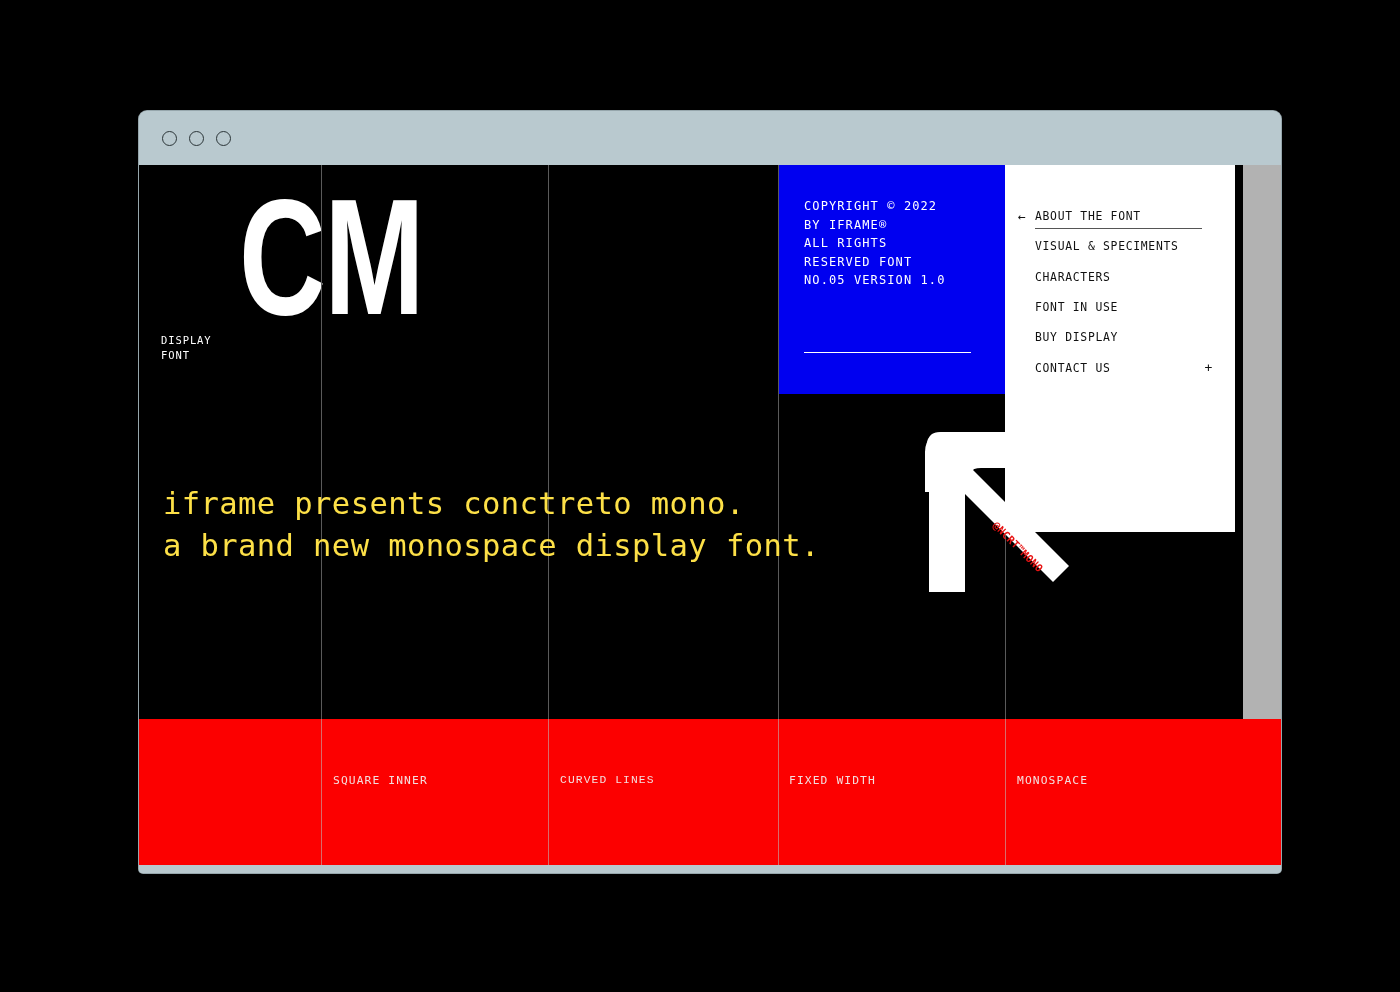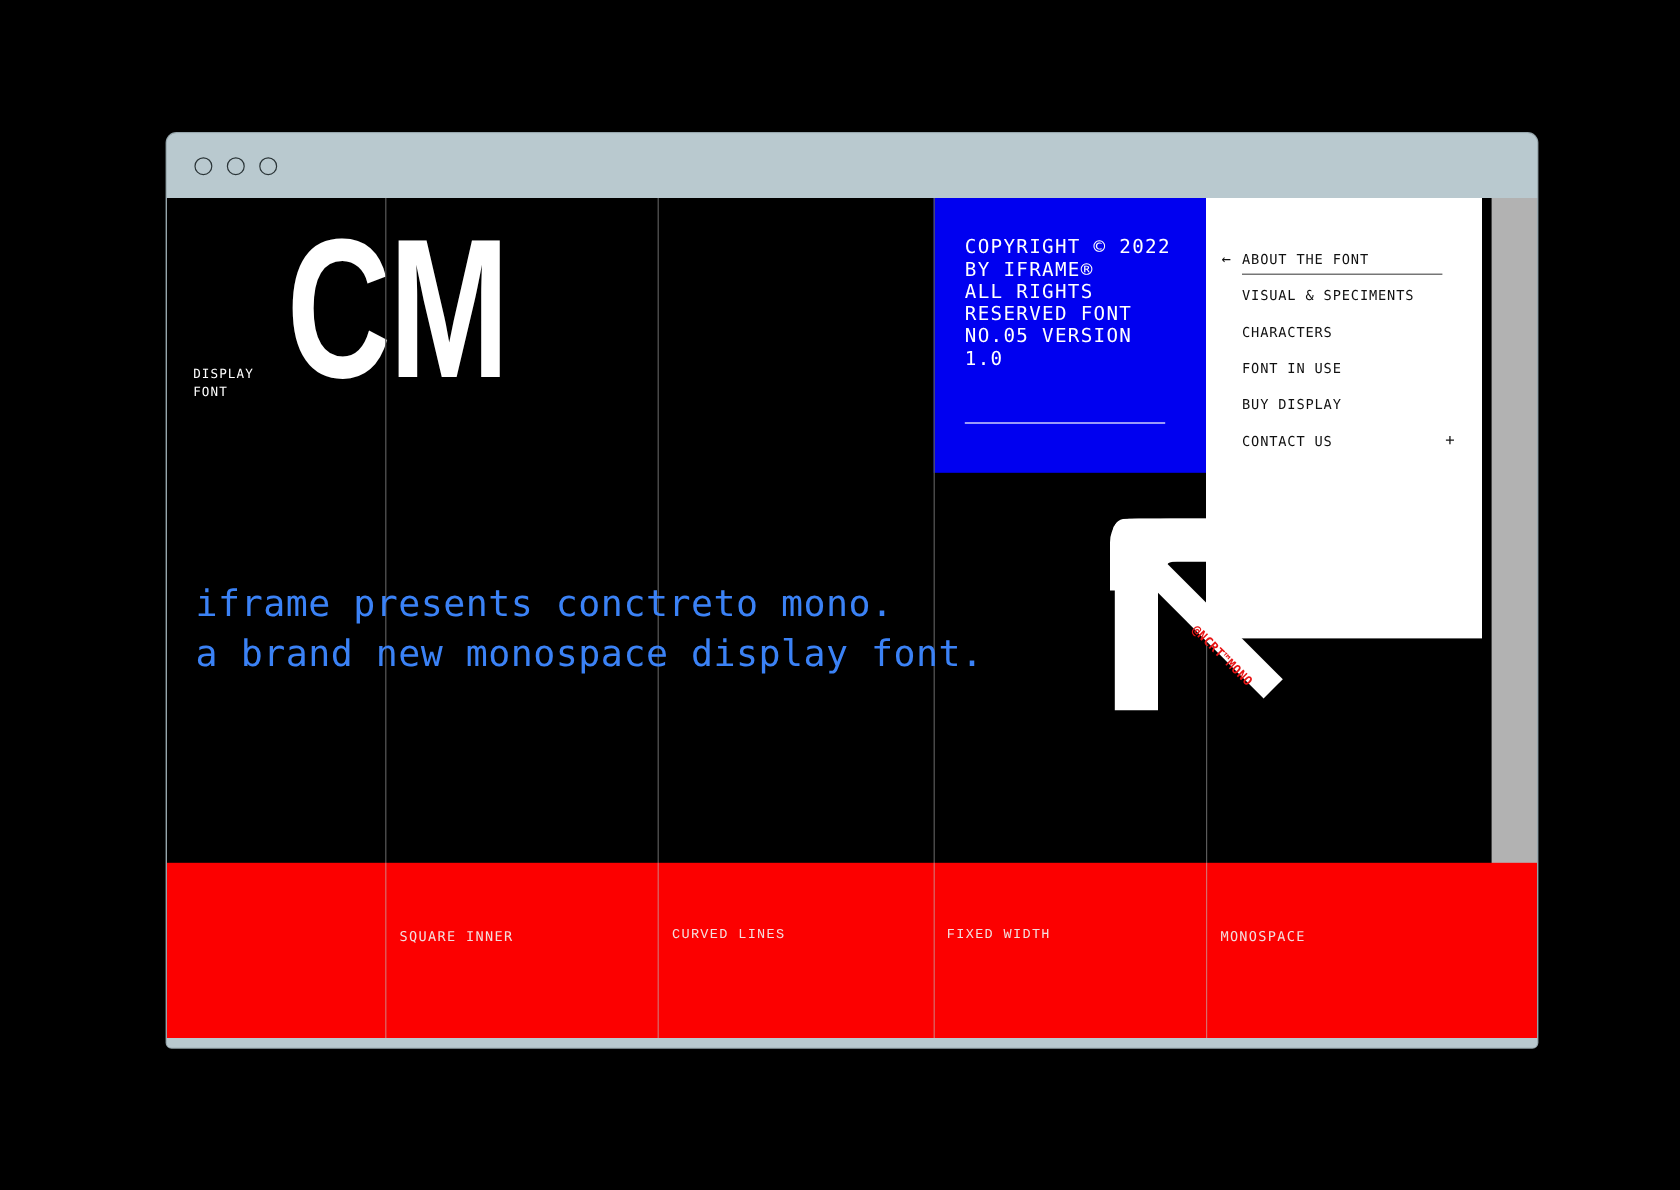--- a/index.html
+++ b/index.html
@@ -48,21 +48,21 @@
 
   
   .col-rule {
     position:absolute; top:0; bottom:0;
     width:1px; background:#5a5a5a;
     z-index:6; pointer-events:none;
   }
 
   
   #display-label {
-    position:absolute; left:22px; top:140px;
+    position:absolute; left:22px; top:168px;
     color:#ffffff;
     font-size:10.5px; line-height:15px;
     letter-spacing:0.9px;
     z-index:4;
   }
   #cm-wordmark {
     position:absolute; left:100px; top:22px;
     color:#ffffff;
     font-family:"Liberation Sans", sans-serif;
     font-weight:700;
@@ -71,40 +71,40 @@
     letter-spacing:-2px;
     transform:scaleX(0.86) scaleY(1.18);
     transform-origin:left top;
     z-index:4;
     white-space:nowrap;
   }
 
   
   #headline {
     position:absolute; left:24px; top:318px;
-    color:#3b82f6;
+    color:#fde047;
     font-size:30.5px;
     line-height:42px;
     letter-spacing:0.4px;
     white-space:nowrap;
     z-index:7;
   }
 
   
   #copyright-block {
     position:absolute;
     left:639px; top:0;
     width:227px; height:229px;
     background:#0000f0;
     z-index:5;
     padding:32px 26px 0 26px;
   }
   #copyright-text {
     color:#ffffff;
-    font-size:16px;
+    font-size:12px;
     line-height:18.5px;
     letter-spacing:1.1px;
     white-space:pre-line;
   }
   #copyright-rule {
     position:absolute;
     left:26px; bottom:41px;
     width:167px; height:1.5px;
     background:#ffffff;
   }
@@ -288,20 +288,20 @@
 
     <div id="scrollbar"></div>
 
     <div id="feature-bar">
       <div class="feature-rule" style="left:182px;"></div>
       <div class="feature-rule" style="left:409px;"></div>
       <div class="feature-rule" style="left:639px;"></div>
       <div class="feature-rule" style="left:866px;"></div>
       <div class="feature-label" style="left:194px;">SQUARE INNER</div>
       <div class="feature-label" style="left:421px;font-family:Liberation Mono, monospace;">CURVED LINES</div>
-      <div class="feature-label" style="left:650px;font-family:Liberation Mono, monospace;">FIXED WIDTH</div>
+      <div class="feature-label" style="left:650px;">FIXED WIDTH</div>
       <div class="feature-label" style="left:878px;">MONOSPACE</div>
     </div>
 
   </div>
 
   <div id="bottom-edge"></div>
 </div>
 
 </body></html>

